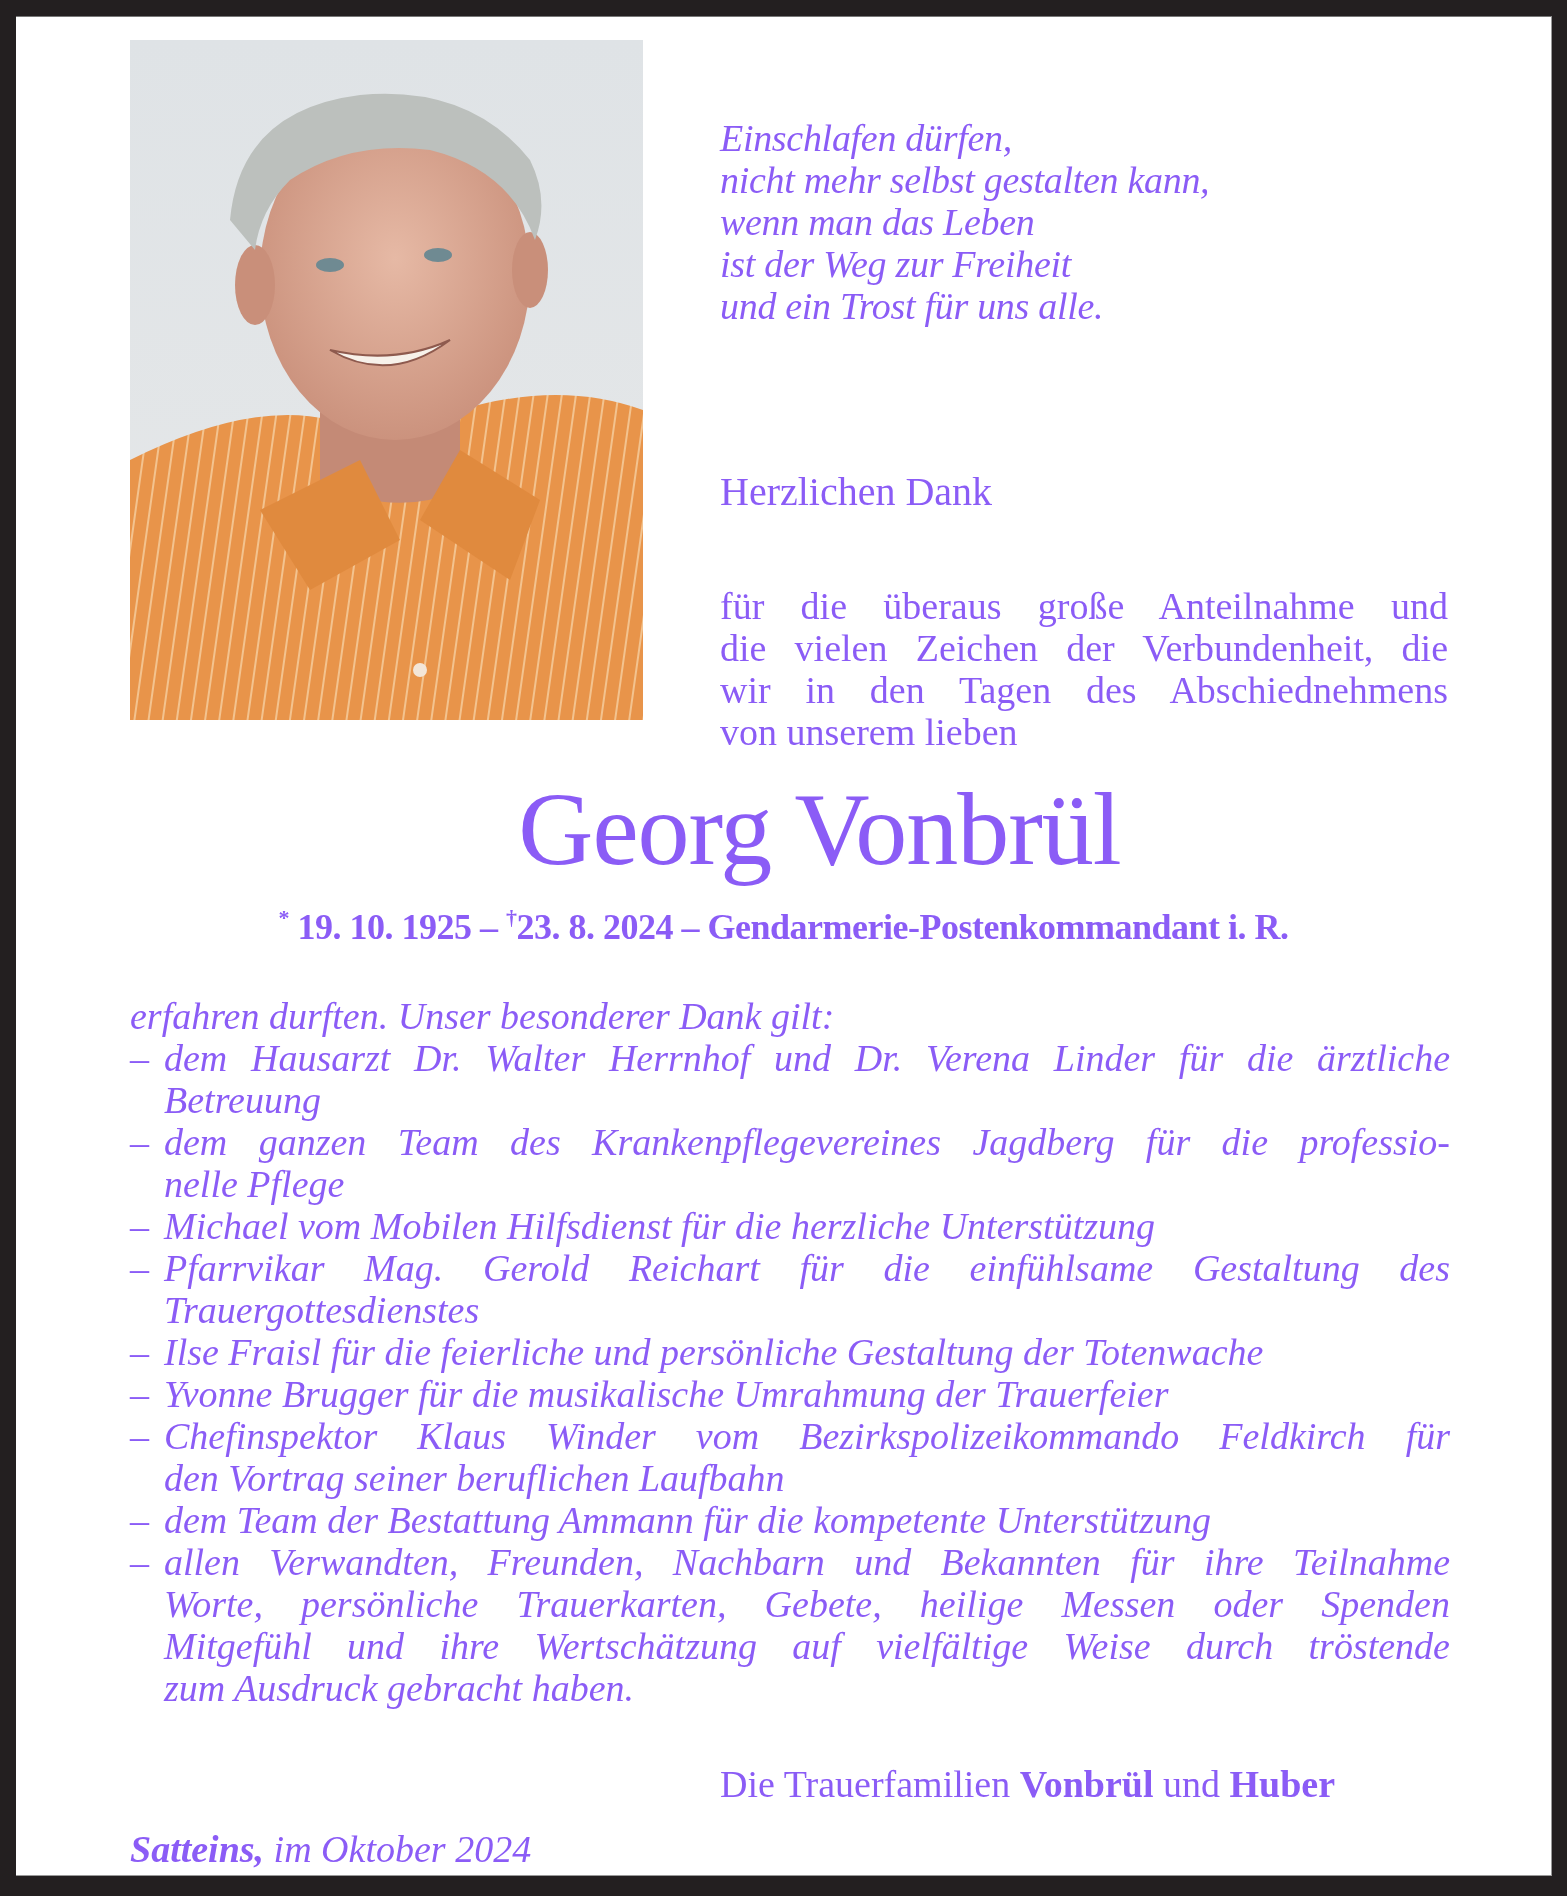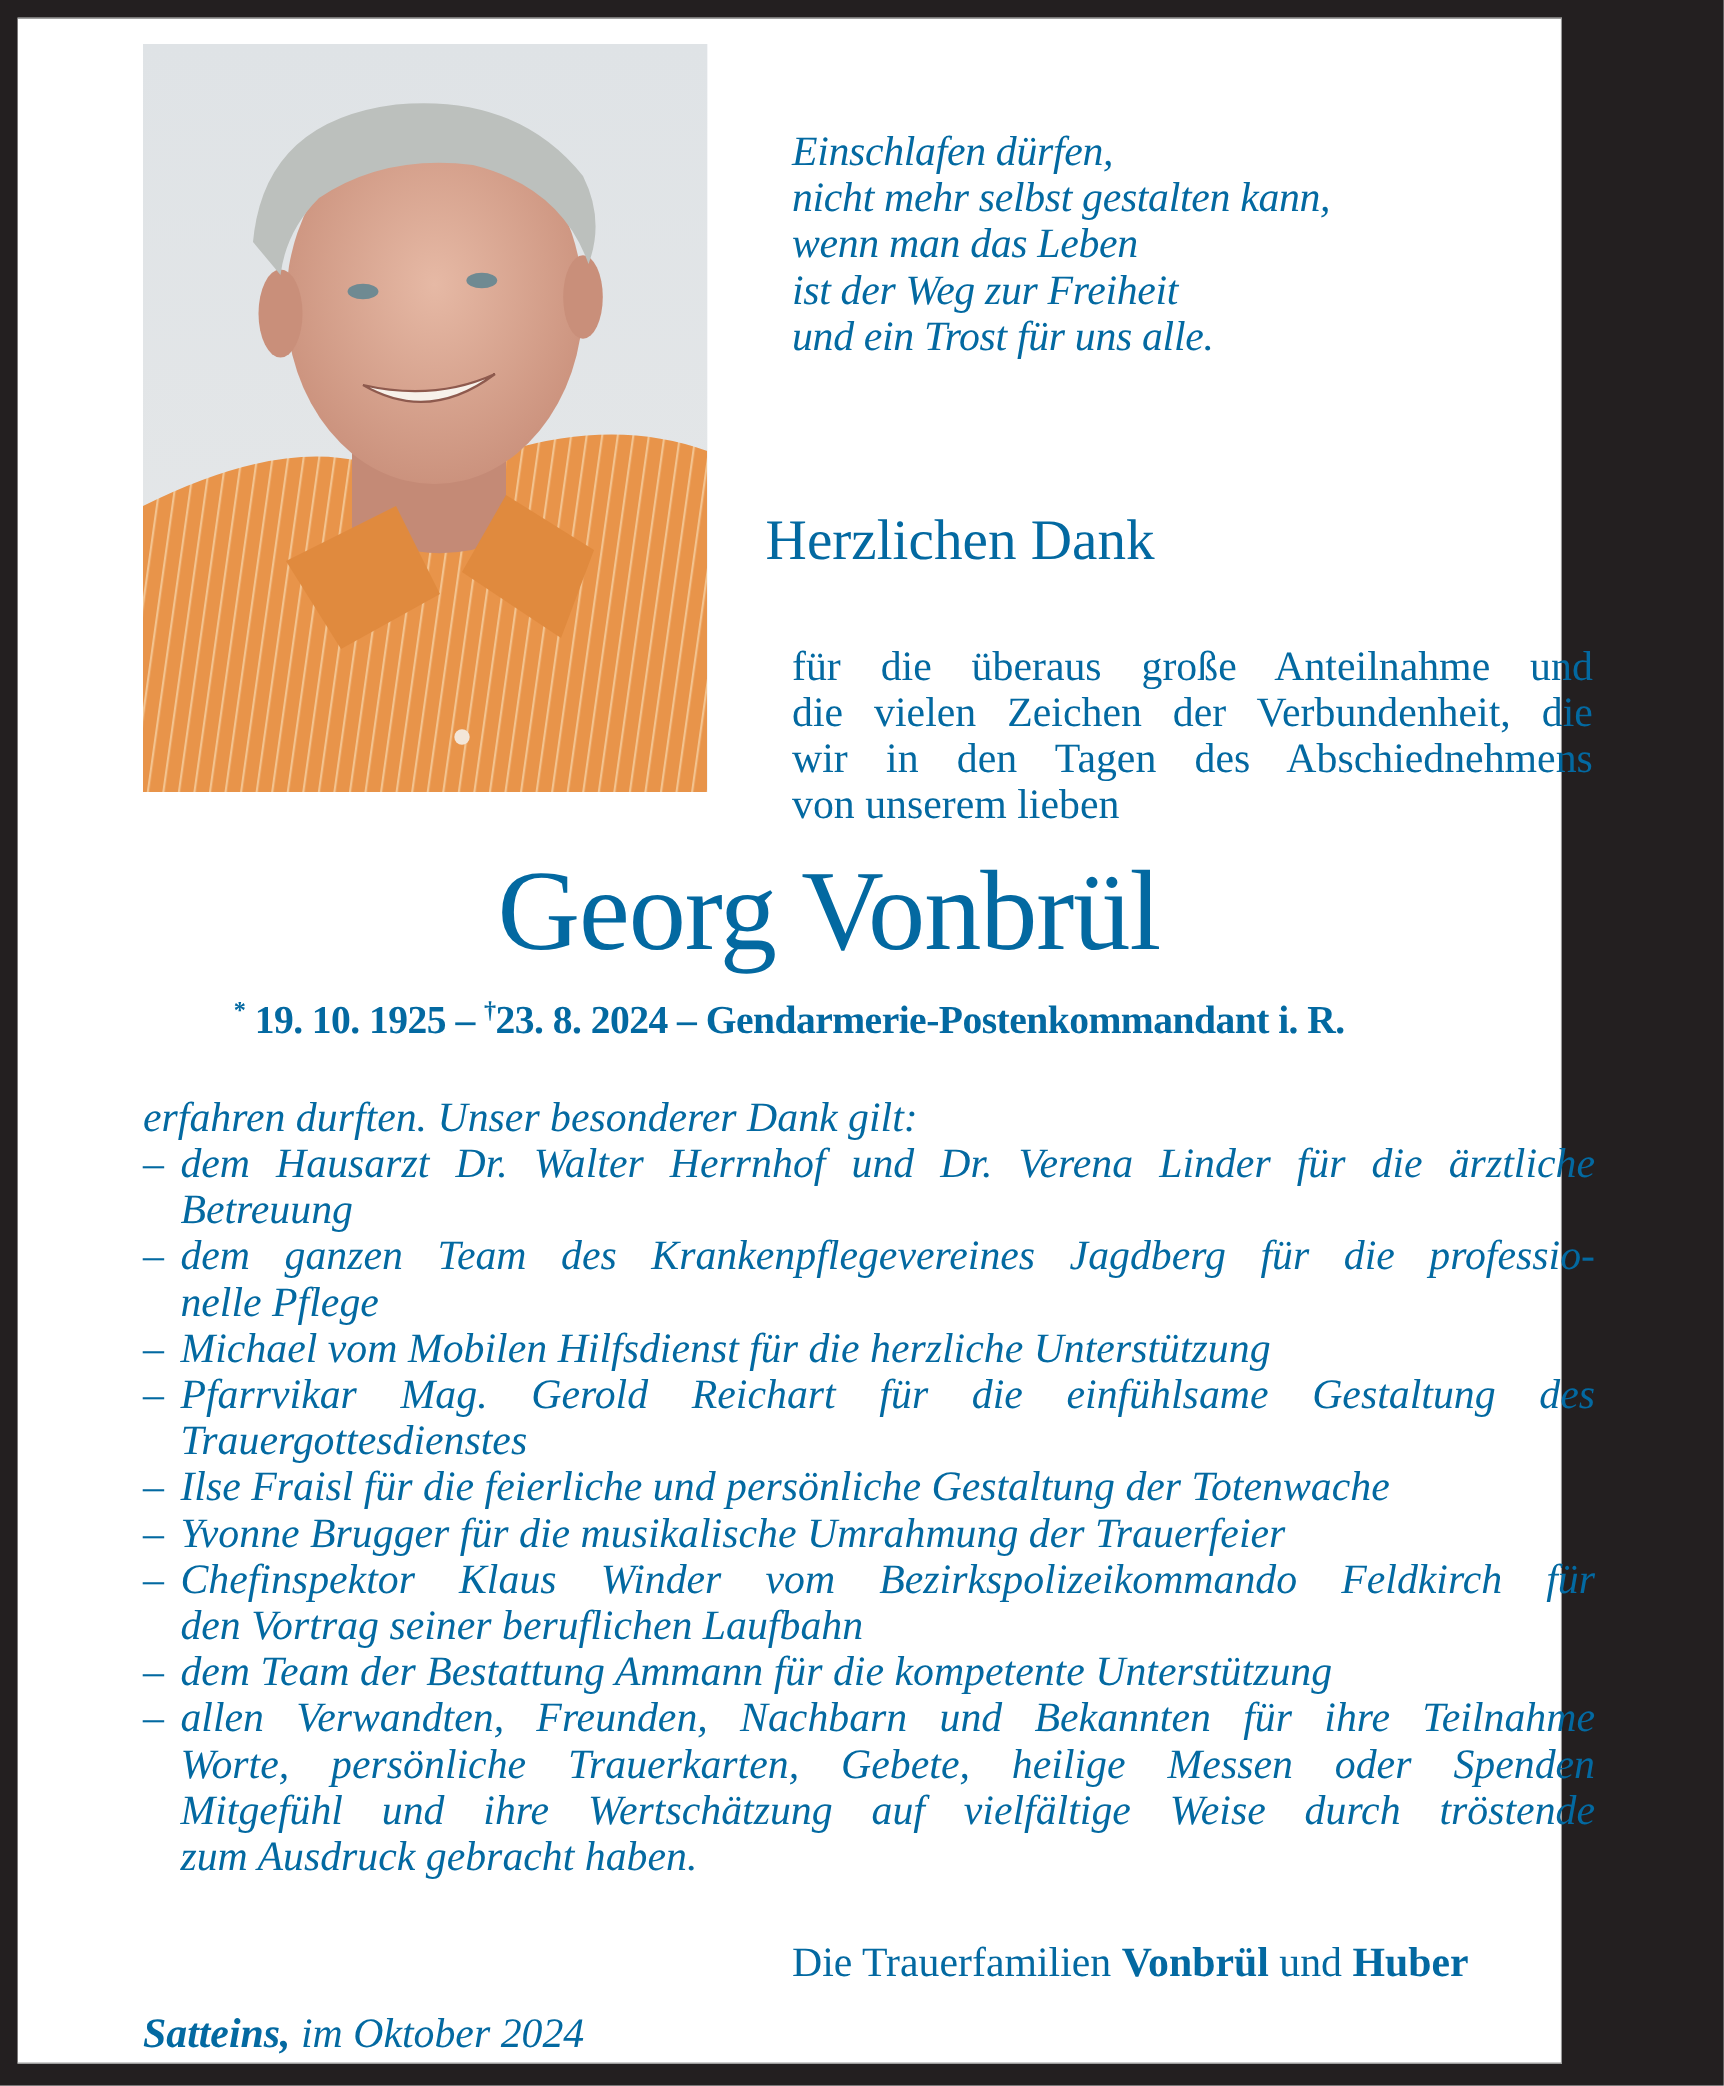--- a/index.html
+++ b/index.html
@@ -5,27 +5,27 @@
     html, body { margin: 0; padding: 0; }
     body {
       width: 1567px; height: 1896px;
       background: #231f20;
       position: relative;
       overflow: hidden;
     }
     .sheet {
       position: absolute;
       left: 16px; top: 16px;
-      width: 1404px; height: 1860px;
+      width: 1536px; height: 1860px;
       background: #ffffff;
       border-top: 1px solid #777;
       border-right: 1px solid #999;
       border-bottom: 1px solid #999;
       box-sizing: border-box;
-      color: #0369a1;
+      color: #8b5cf6;
       font-family: "Liberation Serif", "DejaVu Serif", serif;
     }
     
     .photo {
       position: absolute;
       left: 114px; top: 23px;
       width: 513px; height: 680px;
       overflow: hidden;
       background: linear-gradient(180deg, #dde1e4 0%, #e6e8ea 40%, #e2e4e6 100%);
     }
@@ -36,22 +36,22 @@
       left: 704px; top: 100px;
       font-style: italic;
       font-size: 38px;
       line-height: 42px;
       letter-spacing: -0.3px;
     }
     .poem div { white-space: nowrap; }
 
     .thanks-heading {
       position: absolute;
-      left: 680px; top: 452px;
-      font-size: 52px;
+      left: 704px; top: 452px;
+      font-size: 40px;
       line-height: 46px;
     }
     .intro {
       position: absolute;
       left: 704px; top: 568px;
       width: 728px;
       font-size: 38px;
       line-height: 42px;
       text-align: justify;
     }

